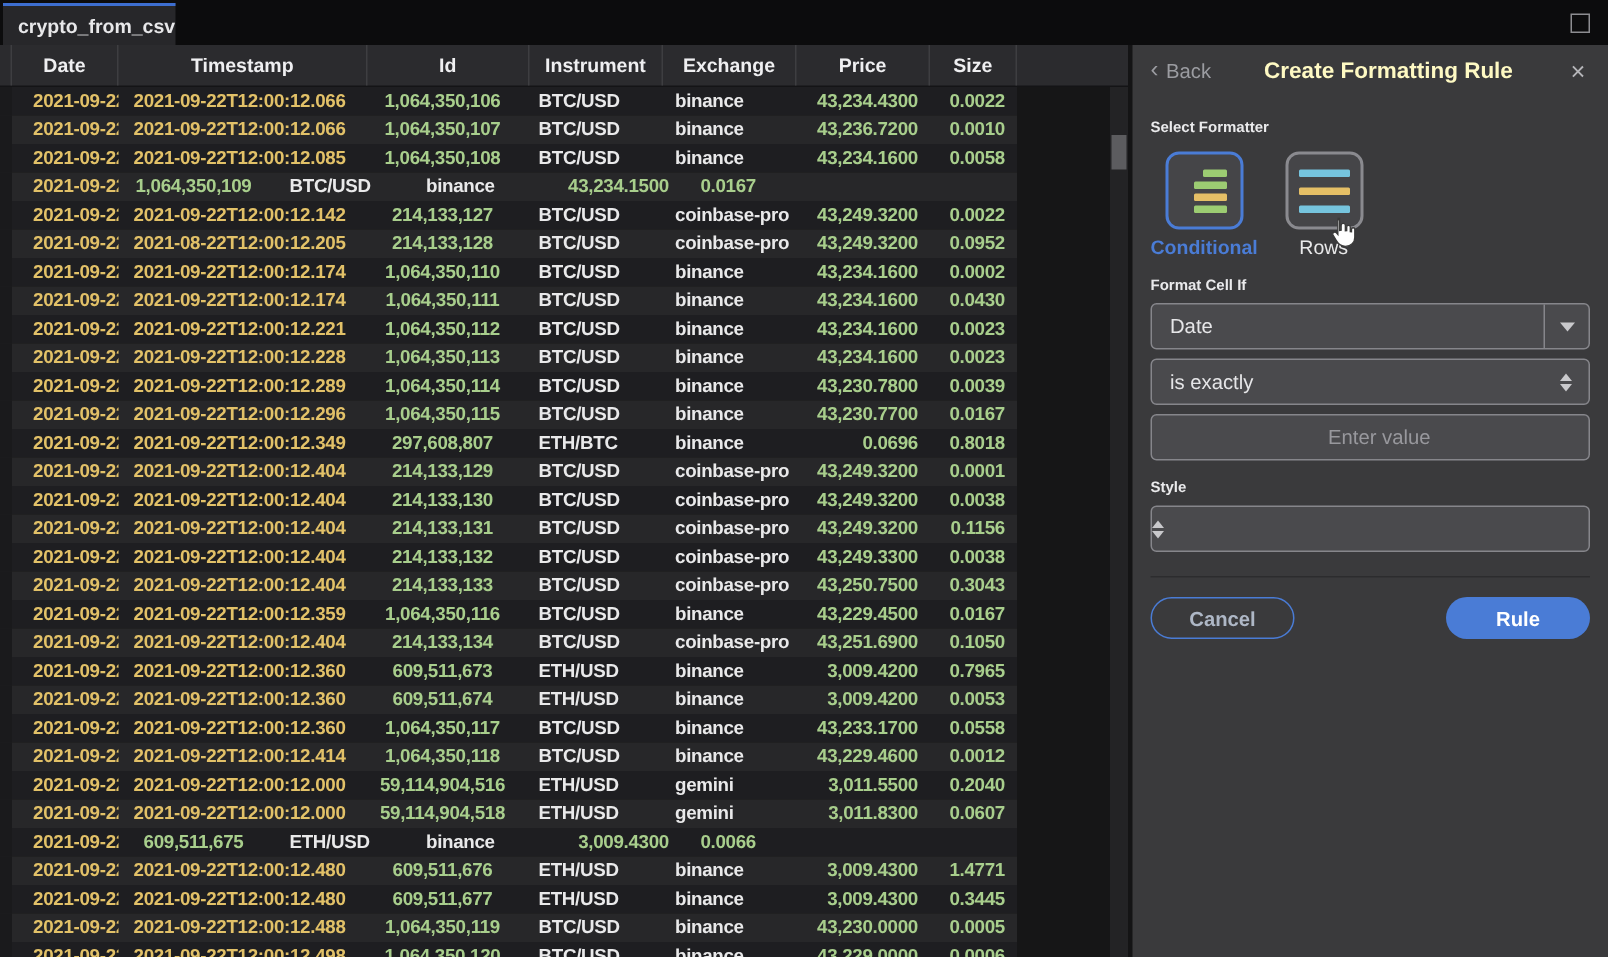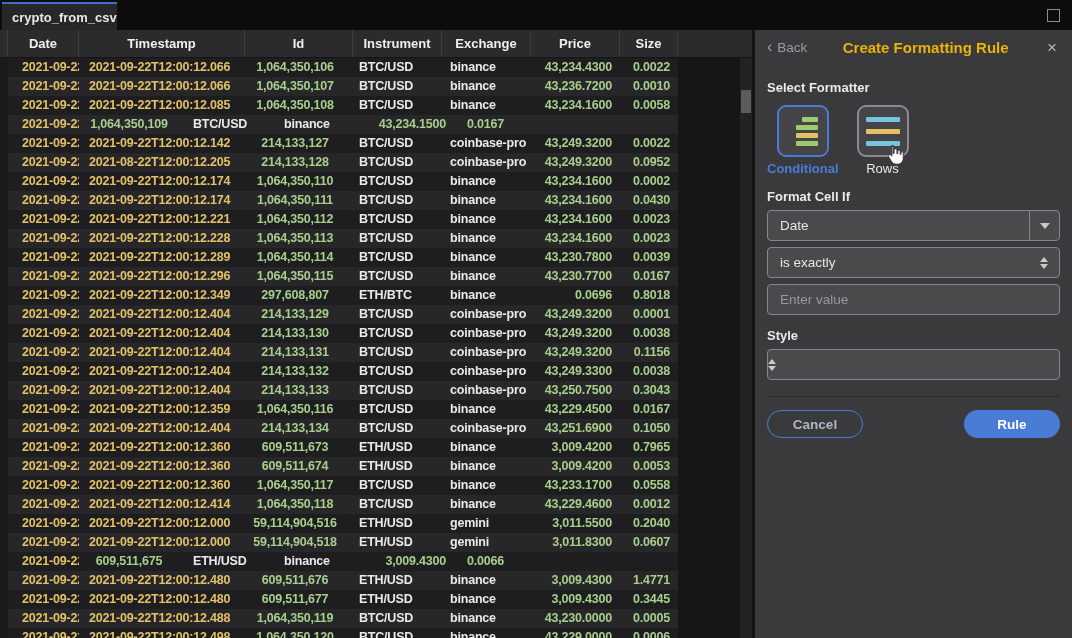--- a/index.html
+++ b/index.html
@@ -59,24 +59,24 @@
   .vtrack { position: absolute; left: 740px; top: 28px; width: 12px; bottom: 0; background: #232325; }
   .vthumb { position: absolute; left: 1px; top: 32px; width: 10px; height: 23px; background: #5c5c5f; }
   
   .panel {
     flex: 1; background: #3a3a3c; border-left: 3px solid #141415;
     position: relative; color: #e8e8ea;
   }
   .panel-header { height: 34px; display: flex; align-items: center; padding: 0 12px; }
   .back-btn { display: flex; align-items: center; gap: 5px; color: #9b9ca1; font-size: 13.5px; cursor: default; }
   .back-chevron { font-size: 16px; line-height: 1; }
-  .panel-title { flex: 1; text-align: center; font-size: 15px; font-weight: 700; color: #eab308; }
+  .panel-title { flex: 1; text-align: center; font-size: 15px; font-weight: 700; color: #fef9c3; }
   .close-btn { color: #b6b6ba; font-size: 17px; line-height: 1; width: 16px; text-align: center; }
   .panel-body { padding: 0 12px; }
-  .sec-label { font-size: 13px; font-weight: 600; color: #eaeaec; }
+  .sec-label { font-size: 10px; font-weight: 600; color: #eaeaec; }
   .lbl-formatter { margin-top: 16px; }
   .fmt-row { display: flex; margin-top: 10px; }
   .fmt { display: flex; flex-direction: column; align-items: center; margin-right: 18px; }
   .tile {
     width: 52px; height: 52px; border-radius: 9px; background: #454548;
     display: flex; align-items: center; justify-content: center;
   }
   .tile.sel { border: 2px solid #4a7cd6; }
   .tile.unsel { border: 2px solid #8a8a8f; }
   .fmt-label { margin-top: 4px; font-size: 13px; }
@@ -101,21 +101,21 @@
   .select .val { padding-left: 12px; font-size: 13.5px; color: #e6e6e8; flex: 1; }
   .select .val.dim { color: #c6c6ca; }
   .arrow-box {
     width: 30px; height: 100%; border-left: 1px solid #86868b;
     display: flex; align-items: center; justify-content: center;
   }
   .tri-down { width: 0; height: 0; border-left: 5px solid transparent; border-right: 5px solid transparent; border-top: 6px solid #c9c9cc; }
   .updown { display: flex; flex-direction: column; gap: 2px; margin-right: 11px; }
   .updown .u { width: 0; height: 0; border-left: 4px solid transparent; border-right: 4px solid transparent; border-bottom: 5px solid #c9c9cc; }
   .updown .d { width: 0; height: 0; border-left: 4px solid transparent; border-right: 4px solid transparent; border-top: 5px solid #c9c9cc; }
-  .text-input { padding-left: 12px; font-size: 13.5px; color: #98989d; }
+  .text-input { padding-left: 12px; font-size: 13.5px; color: #98989d; justify-content: center; }
   .divider { margin-top: 16px; height: 1px; background: #2c2c2e; }
   .btn-row { margin-top: 13px; display: flex; justify-content: space-between; gap: 4px; }
   .btn { height: 28px; min-width: 96px; border-radius: 14px; font-size: 13.5px; font-weight: 600;
          display: flex; align-items: center; justify-content: center; padding: 0 18px; }
   .btn-cancel { border: 1.5px solid #4a7cd6; color: #aeb7c6; background: transparent; }
   .btn-done { background: #4a7cd6; color: #ffffff; }
   .cursor { position: absolute; left: 884px; top: 144px; width: 20px; height: 22px; z-index: 20; }
 </style>
 </head>
 <body>

